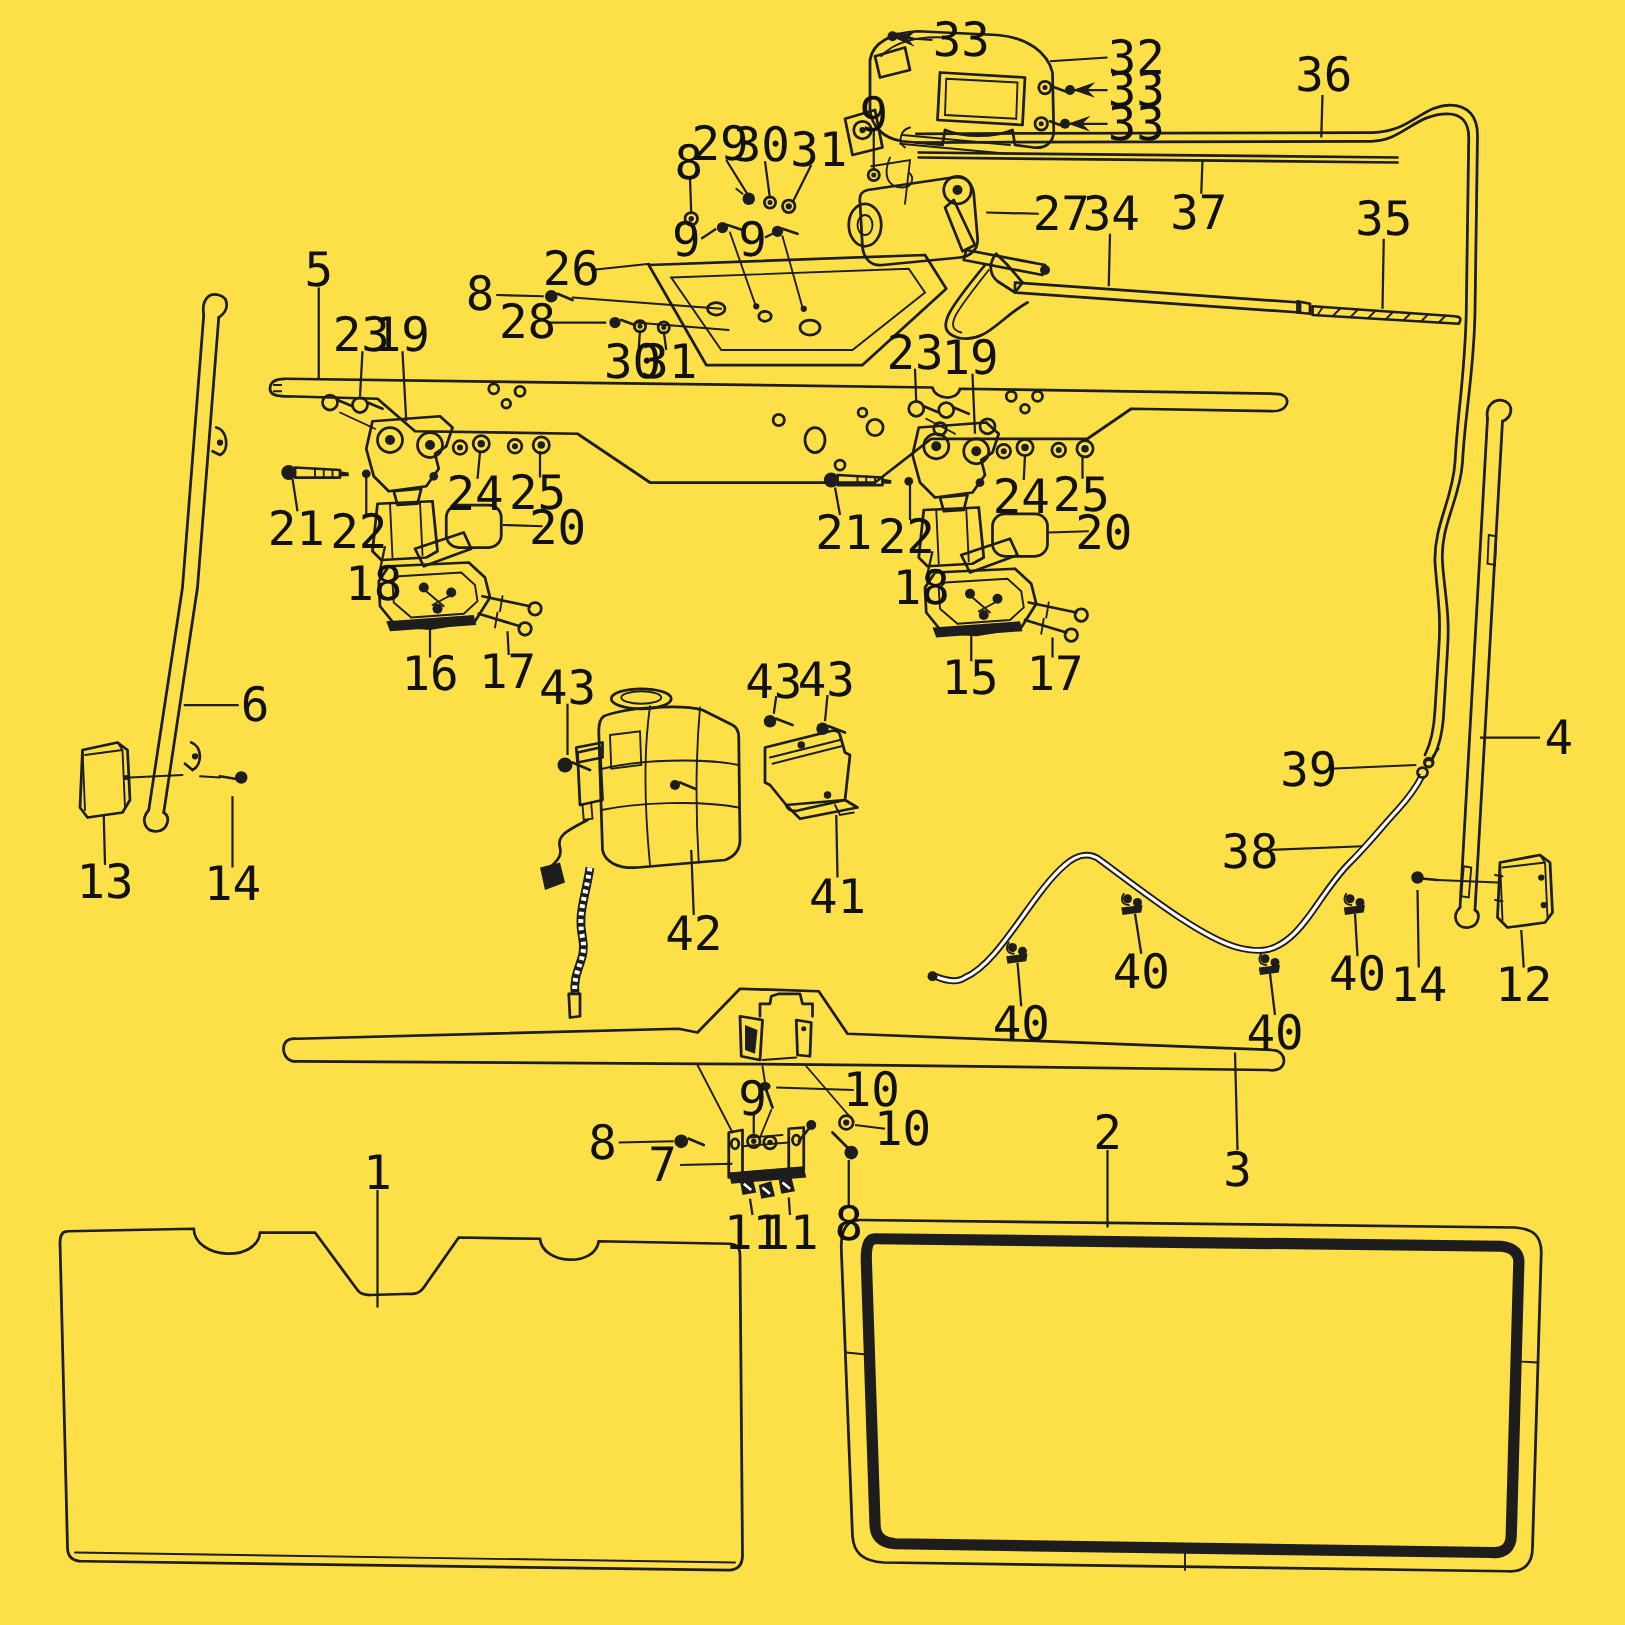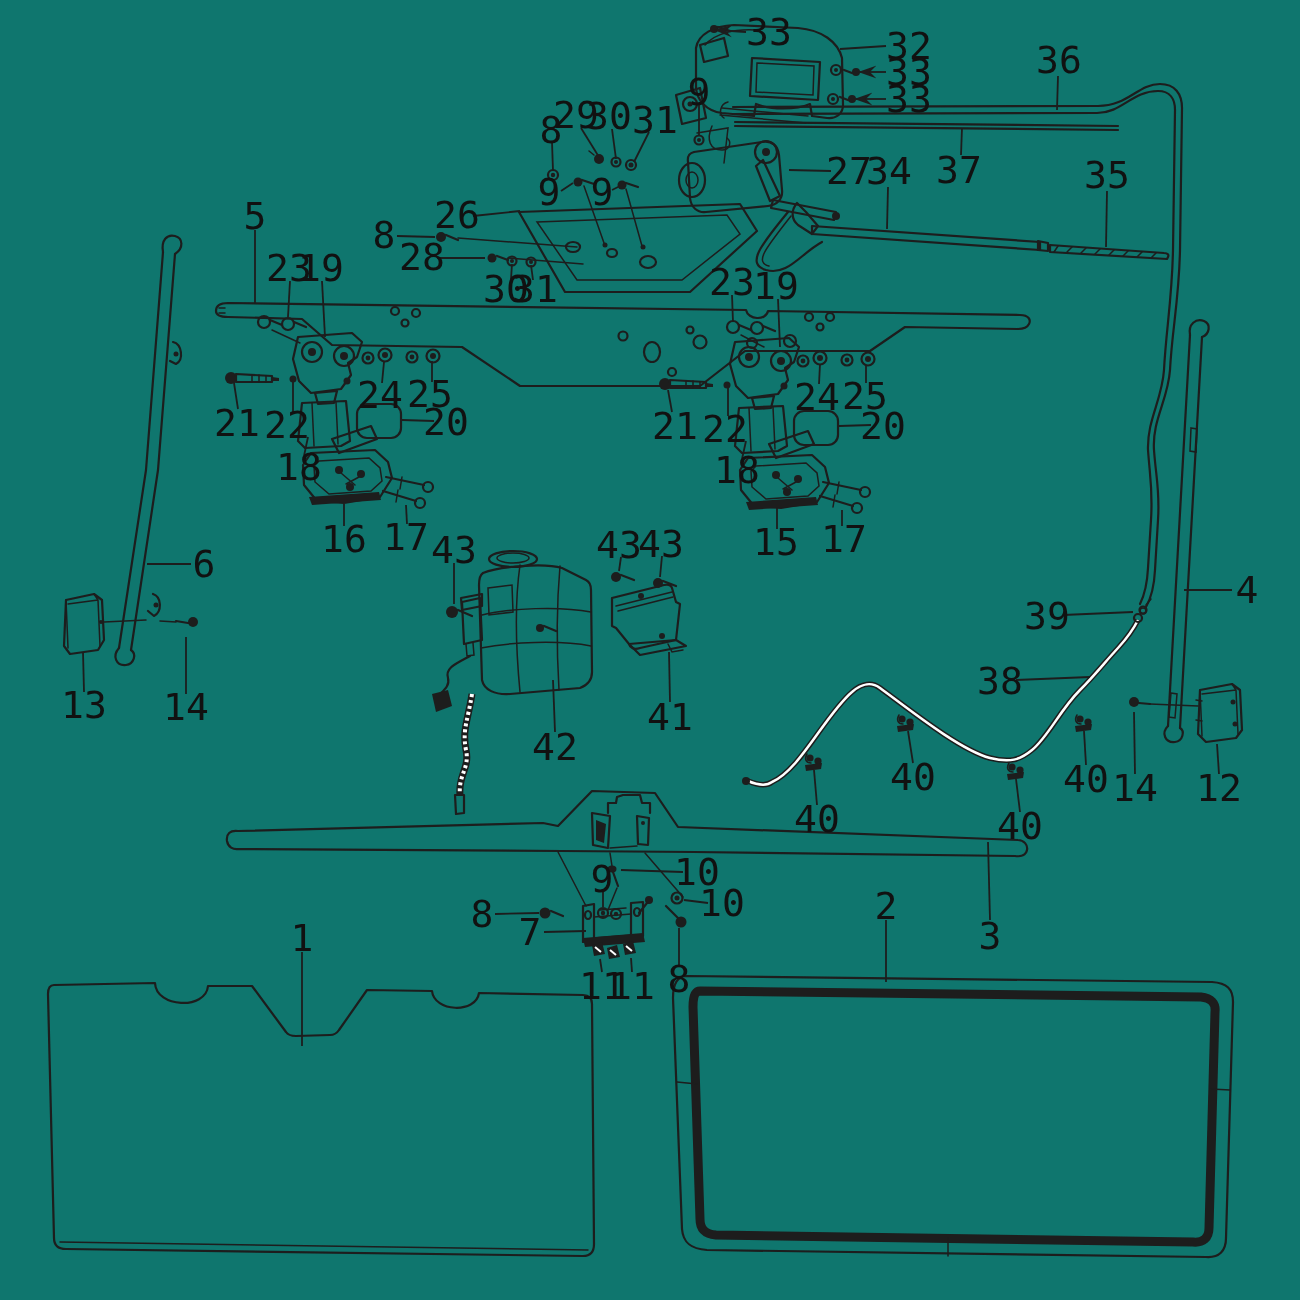--- a/index.html
+++ b/index.html
@@ -1,16 +1,16 @@
 <!DOCTYPE html>
 <html><head>
 <meta charset="utf-8">
 <style>
   html,body{margin:0;padding:0;background:#fff;}
-  #stage{width:1300px;height:1300px;position:relative;background:#0f766e;
+  #stage{width:1300px;height:1300px;position:relative;background:#fde047;
          font-family:"DejaVu Sans","Liberation Sans",sans-serif;}
   svg{position:absolute;left:0;top:0;}
   .ln{stroke:#1d1d1d;stroke-width:2.2;fill:none;stroke-linecap:round;stroke-linejoin:round;}
   .thin{stroke:#1d1d1d;stroke-width:1.5;fill:none;stroke-linecap:round;}
   .fill{fill:#1d1d1d;stroke:none;}
   .lead{stroke:#1d1d1d;stroke-width:1.8;fill:none;}
   .lbl{font-family:"DejaVu Sans Mono","Liberation Mono",monospace;
        font-size:38px;fill:#111;text-anchor:middle;}
 </style>
 </head>

